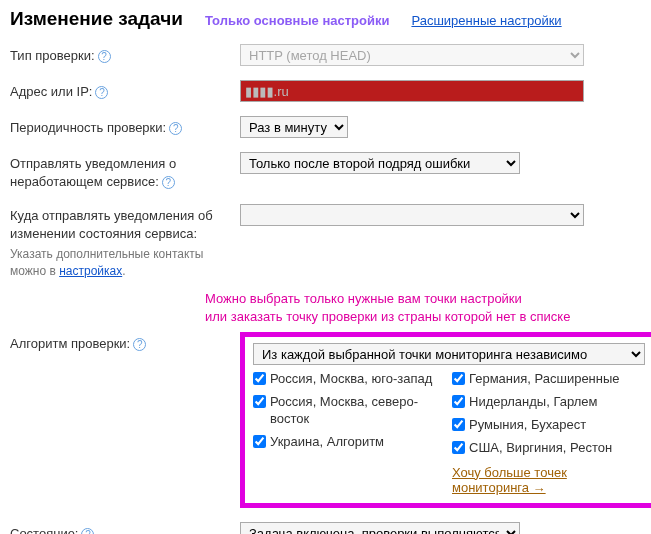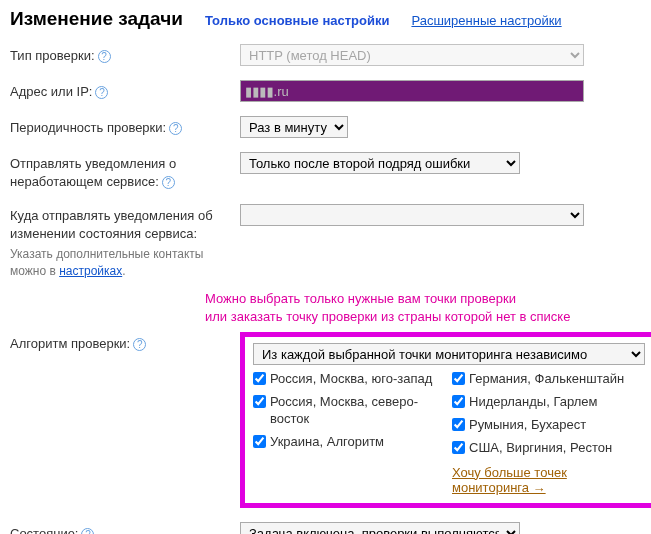--- a/index.html
+++ b/index.html
@@ -20,21 +20,21 @@
   }
   h1 {
     font-size: 19px;
     font-weight: bold;
     color: #000000;
     margin: 0;
   }
   .tab {
     font-size: 13px;
   }
-  .tab.active { font-weight: bold; color: #1d4ed8; }
+  .tab.active { font-weight: bold; color: #8b5cf6; }
   .tab.link { color: #1155cc; text-decoration: underline; cursor: pointer; }
   .form-row {
     display: flex;
     align-items: flex-start;
     margin-bottom: 14px;
   }
   .form-label {
     width: 230px;
     flex-shrink: 0;
     padding-top: 3px;
@@ -52,21 +52,21 @@
     text-align: center;
     vertical-align: middle;
     margin-left: 3px;
     cursor: pointer;
   }
   select, input[type=text] {
     font-family: inherit;
     font-size: 13px;
     padding: 2px 4px;
     border: 1px solid #aaa;
-    background: #701a75;
+    background: #b91c1c;
     height: 22px;
   }
   select { background: #f5f5f5; }
   select.wide, input.wide { width: 344px; }
   select.med { width: 280px; }
   input.obscured {
     color: #bbb;
     filter: blur(0.6px);
   }
   .note {
@@ -172,21 +172,21 @@
     </div>
   </div>
   <div class="form-control">
     <select class="wide">
       <option></option>
     </select>
   </div>
 </div>
 
 <div class="annotation">
-  <div>Можно выбрать только нужные вам точки проверки</div>
+  <div>Можно выбрать только нужные вам точки настройки</div>
   <div>или заказать точку проверки из страны которой нет в списке</div>
 </div>
 
 <div class="form-row">
   <div class="form-label">
     <span>Алгоритм проверки:</span><span class="help">?</span>
   </div>
   <div class="form-control">
     <div class="algo-box">
       <select class="algo-select">
@@ -203,21 +203,21 @@
               <span>Россия, Москва, северо-восток</span>
             </label>
           <label class="loc-item">
               <input type="checkbox" checked="" style="">
               <span>Украина, Алгоритм</span>
             </label>
         </div>
         <div class="loc-col">
           <label class="loc-item">
               <input type="checkbox" checked="" style="">
-              <span>Германия, Фалькенштайн</span>
+              <span>Германия, Расширенные</span>
             </label>
           <label class="loc-item">
               <input type="checkbox" checked="" style="">
               <span>Нидерланды, Гарлем</span>
             </label>
           <label class="loc-item">
               <input type="checkbox" checked="" style="">
               <span>Румыния, Бухарест</span>
             </label>
           <label class="loc-item">

